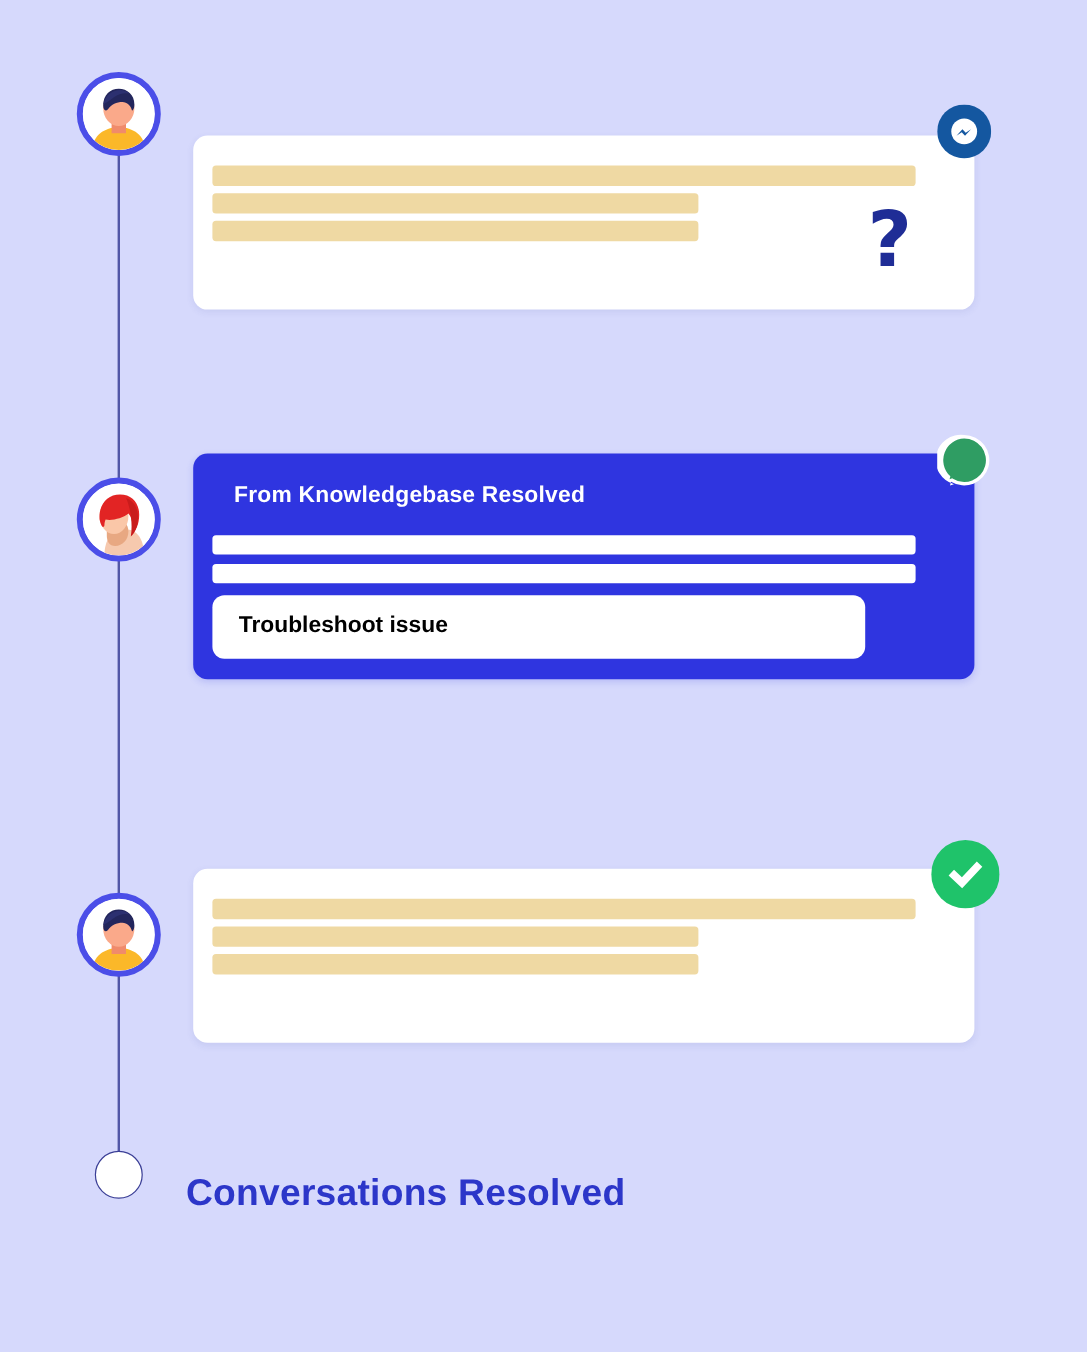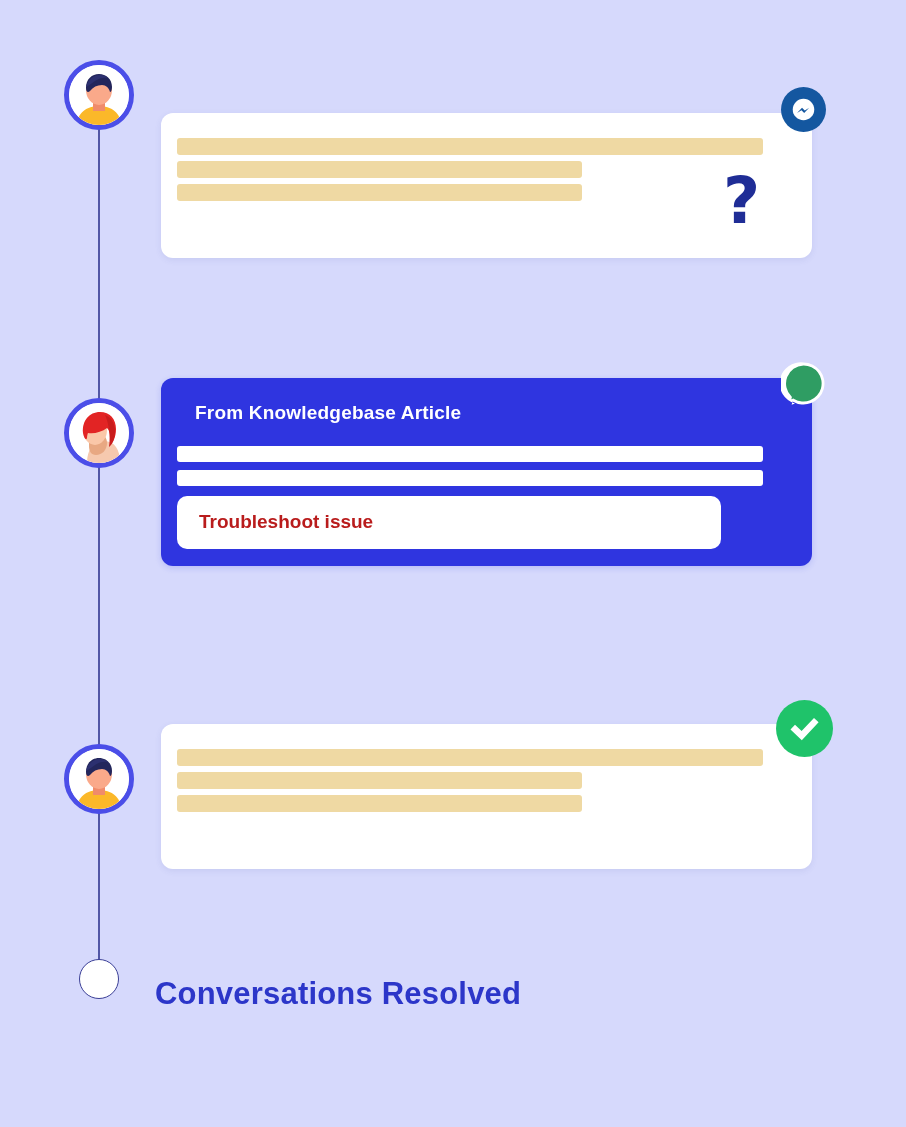--- a/index.html
+++ b/index.html
@@ -131,21 +131,21 @@
     top: 118px;
     width: 544px;
     height: 53px;
     background: #FFFFFF;
     border-radius: 10px;
   }
   .kb-action-label {
     position: absolute;
     left: 22px;
     top: 15px;
-    color: #b91c1c;
+    color: #000000;
     font-size: 19px;
     font-weight: bold;
     white-space: nowrap;
   }
 
   
   .badge {
     position: absolute;
     width: 46px;
     height: 46px;
@@ -208,21 +208,21 @@
       <circle cx="30" cy="30" r="30" fill="#FFFFFF"></circle>
       <path d="M18 60c0-13 6-22 17-22s16 9 16 22z" fill="#F6C9AE"></path>
       <path d="M20 36c0-4 3-6 8-6 6 0 10 4 10 10 0 7-5 12-11 12-5 0-7-4-7-9z" fill="#E8A882"></path>
       <ellipse cx="26" cy="27" rx="12" ry="15" fill="#FAC7A8"></ellipse>
       <path d="M14 30c-1-12 6-21 17-21 10 0 16 7 16 17 0 8-3 14-6 16 1-8 0-14-3-17-5 4-13 6-19 5 0 0-1 2-1 5-1 3-3 0-4-5z" fill="#E22424"></path>
       <path d="M36 12c6 2 10 8 10 16 0 8-3 14-6 16 2-12-1-26-4-32z" fill="#C91C1C"></path>
     </svg>
   </div>
 
   <div class="card card-blue" id="card-kb">
-    <div class="kb-title">From Knowledgebase Article</div>
+    <div class="kb-title">From Knowledgebase Resolved</div>
     <div class="bar bar-white kb-bar-1"></div>
     <div class="bar bar-white kb-bar-2"></div>
     <div class="kb-action">
       <div class="kb-action-label">Troubleshoot issue</div>
     </div>
   </div>
 
   <div class="badge" id="badge-whatsapp">
     <svg viewBox="0 0 46 46" xmlns="http://www.w3.org/2000/svg">
       <path d="M23 1.5A21.5 21.5 0 1 1 11.8 41.4l-.9 3.2 3.4-1.1A21.5 21.5 0 0 1 23 1.5z" fill="#FFFFFF"></path>

